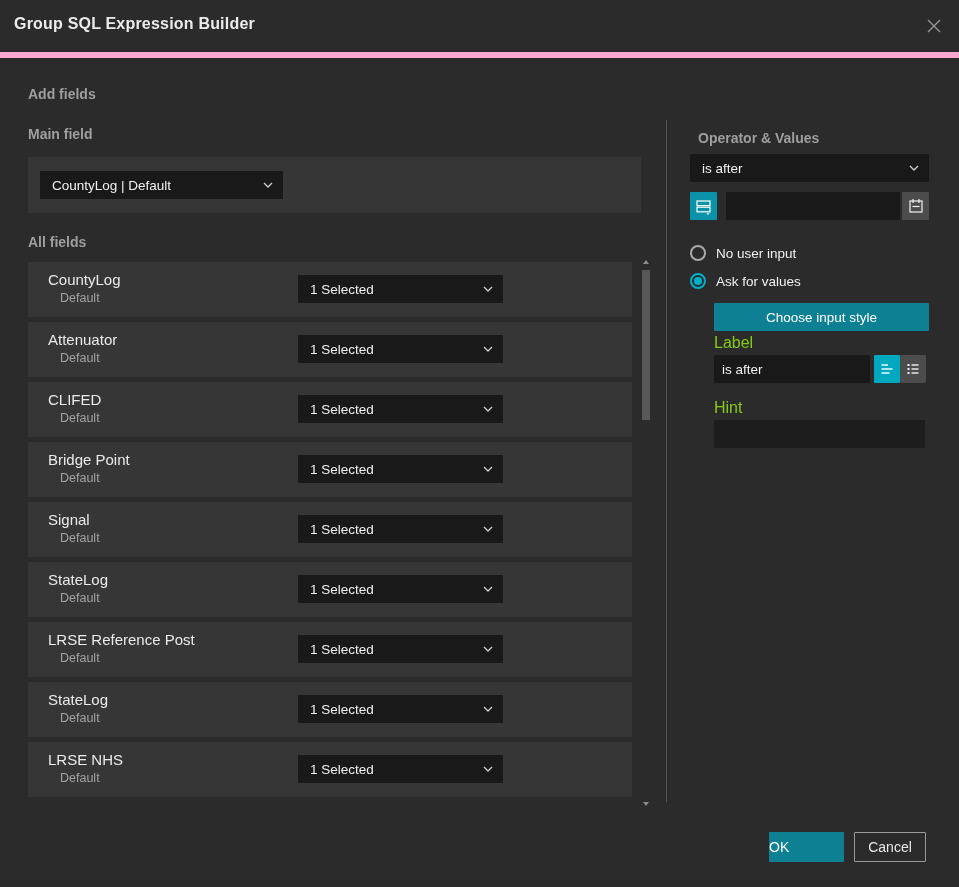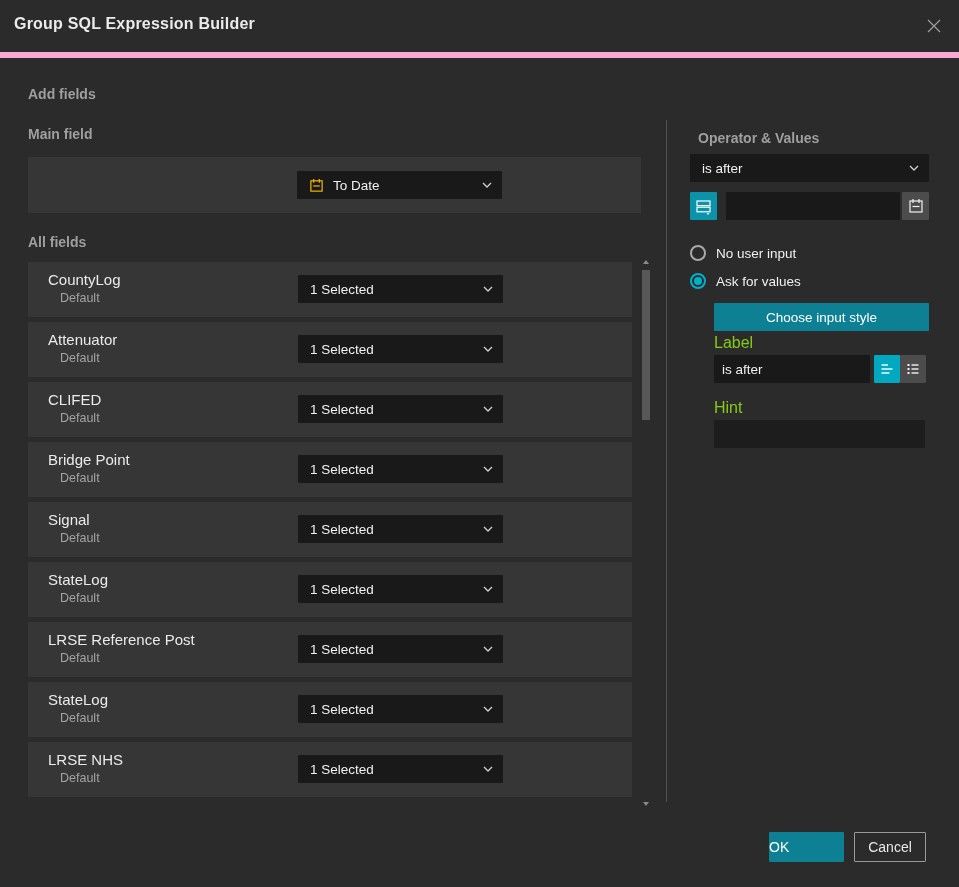--- a/index.html
+++ b/index.html
@@ -96,30 +96,22 @@
       </svg>
     </div>
   </div>
 
   <div class="section-label lbl-add-fields">Add fields</div>
   <div class="section-label lbl-main-field">Main field</div>
   <div class="section-label lbl-all-fields">All fields</div>
   <div class="section-label lbl-operator">Operator &amp; Values</div>
 
   <div class="main-panel">
-    <div class="select sel-main-date">
-      <span class="cal-gold">
-        <svg width="15" height="15" viewBox="0 0 16 16">
-          <rect x="2" y="3" width="12" height="11" fill="none" stroke="currentColor" stroke-width="1.3"></rect>
-          <line x1="5" y1="1" x2="5" y2="5" stroke="currentColor" stroke-width="1.3"></line>
-          <line x1="11" y1="1" x2="11" y2="5" stroke="currentColor" stroke-width="1.3"></line>
-          <line x1="4.5" y1="8.5" x2="11.5" y2="8.5" stroke="currentColor" stroke-width="1.3"></line>
-        </svg>
-      </span>
-      <span>To Date</span>
+    <div class="select sel-main-field">
+      <span>CountyLog | Default</span>
       <span class="chev">
         <svg width="10" height="6" viewBox="0 0 10 6">
             <path d="M1 1 L5 5 L9 1" fill="none" stroke="currentColor" stroke-width="1.3"></path>
           </svg>
       </span>
     </div>
   </div>
 
   <div class="fields-list">
 

